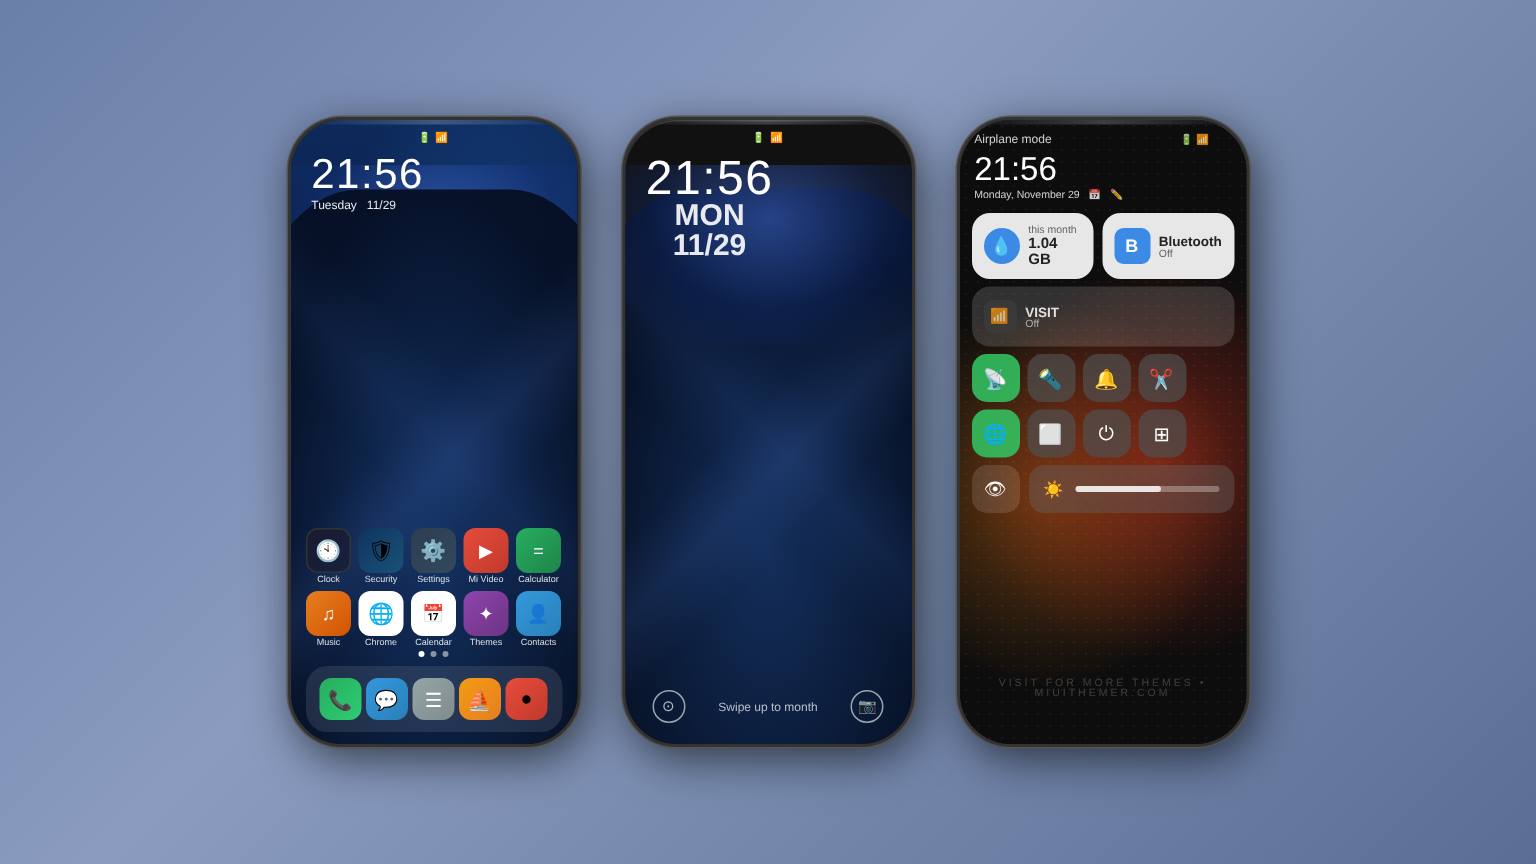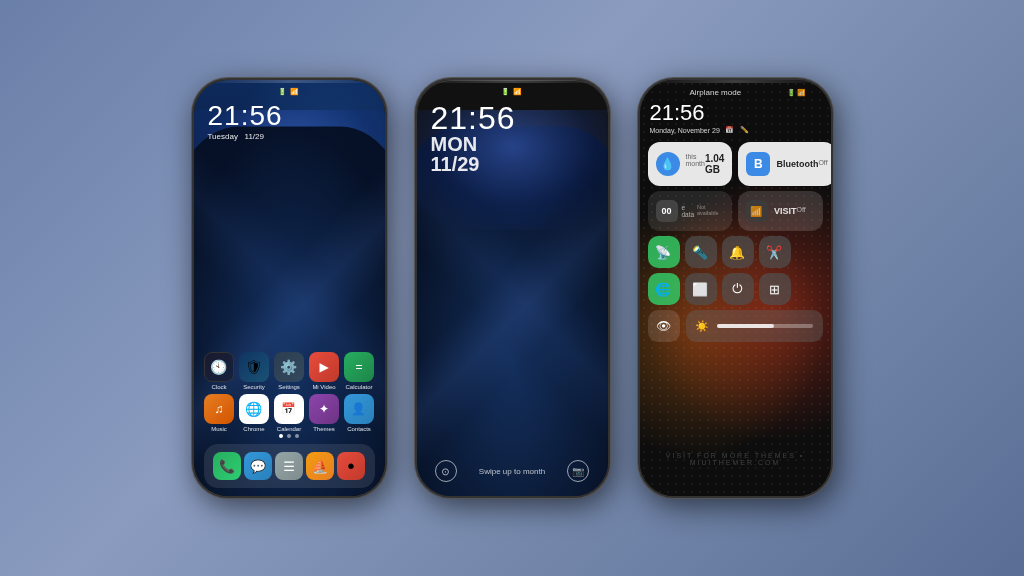--- a/index.html
+++ b/index.html
@@ -217,20 +217,21 @@
       left: 14px;
       color: white;
       z-index: 5;
     }
 
     .lock-date-text {
       font-size: 20px;
       font-weight: 600;
       opacity: 0.9;
       line-height: 1;
+      text-align: center;
     }
 
     .lock-bottom {
       position: absolute;
       bottom: 14px;
       left: 0; right: 0;
       display: flex;
       align-items: center;
       justify-content: space-between;
       padding: 0 18px;
@@ -282,21 +283,20 @@
     }
 
     .control-header {
       position: absolute;
       top: 8px;
       left: 10px; right: 24px;
       display: flex;
       justify-content: space-between;
       align-items: center;
       z-index: 5;
-      margin-left: 40px;
     }
 
     .airplane-label {
       font-size: 8px;
       color: white;
       opacity: 0.8;
     }
 
     .ctrl-status-icons {
       display: flex;
@@ -364,21 +364,21 @@
       display: flex;
       align-items: center;
       justify-content: center;
       font-size: 12px;
       color: white;
       flex-shrink: 0;
     }
 
     .tile-text {
       display: flex;
-      flex-direction: row;
+      flex-direction: column;
     }
 
     .tile-label {
       font-size: 7px;
       color: #666;
     }
 
     .tile-value {
       font-size: 10px;
       font-weight: 600;
@@ -674,27 +674,20 @@
         <div class="tile-bt">
           <div class="bt-icon">B</div>
           <div class="tile-text">
             <span class="tile-value" style="font-size:9px;color:#222;text-align:right;">Bluetooth</span>
             <span class="tile-label">Off</span>
           </div>
         </div>
       </div>
 
       <div class="tiles-row">
-        <div class="data-tile">
-          <div style="width:22px;height:22px;border-radius:6px;background:rgba(80,80,80,0.7);display:flex;align-items:center;justify-content:center;font-size:9px;color:white;font-weight:bold;flex-shrink:0;">00</div>
-          <div class="tile-text">
-            <span class="data-label-text">e data</span>
-            <span class="data-sub">Not available</span>
-          </div>
-        </div>
         <div class="tile-wlan">
           <div class="wlan-icon-circle">📶</div>
           <div class="tile-text wlan-text">
             <span class="tile-value" style="font-size:9px;">VISIT</span>
             <span class="tile-label">Off</span>
           </div>
         </div>
       </div>
 
       <div class="quick-toggles">

